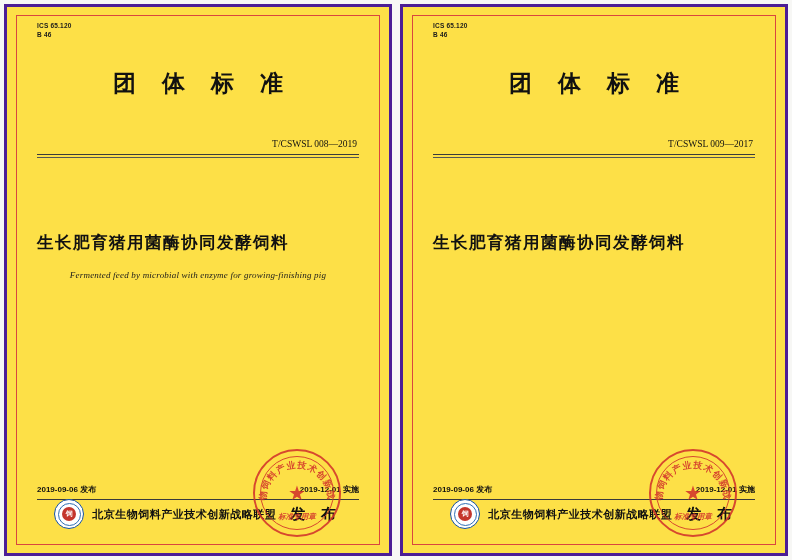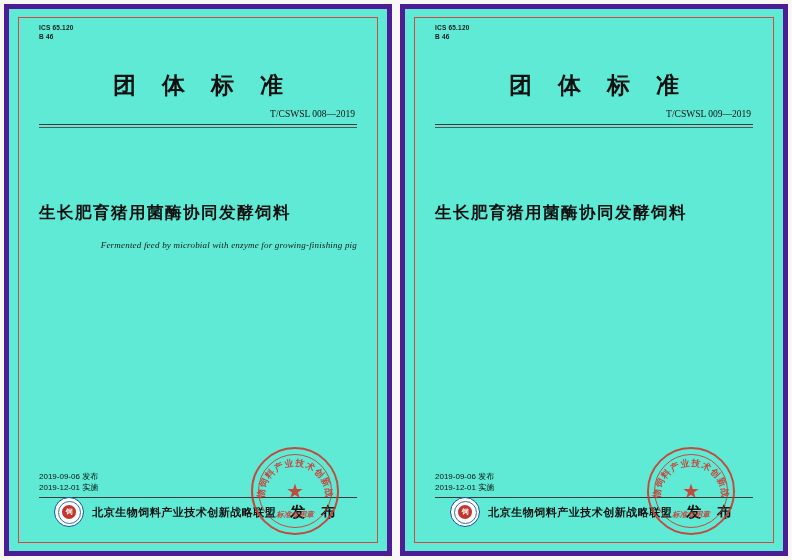--- a/index.html
+++ b/index.html
@@ -14,22 +14,22 @@
     width:792px;height:560px;
     display:flex;
     gap:8px;
     padding:4px 4px;
     box-sizing:border-box;
     background:#f7f7f5;
   }
   .cover{
     position:relative;
     flex:1 1 0;
-    background:#5eead4;
-    border:5px solid #4c1d95;
+    background:#fde047;
+    border:3px solid #4c1d95;
     box-sizing:border-box;
     overflow:hidden;
   }
   .frame{
     position:absolute;
     left:9px;right:9px;top:8px;bottom:8px;
     border:1.5px solid #d9463f;
     box-sizing:border-box;
   }
   .inner{
@@ -47,21 +47,21 @@
     margin-top:28px;
     text-align:center;
     font-family:"Liberation Serif", serif;
     font-weight:bold;
     font-size:23px;
     letter-spacing:26px;
     text-indent:26px;
     color:#111;
   }
   .stdno{
-    margin-top:8px;
+    margin-top:40px;
     text-align:right;
     font-size:9.5px;
     font-family:"Liberation Serif", serif;
     color:#111;
     padding-right:2px;
   }
   .rule{
     margin-top:5px;
     height:0;
     border-top:1.1px solid #3a3a3a;
@@ -73,37 +73,36 @@
   .cn-title{
     margin-top:74px;
     font-family:"Liberation Serif", serif;
     font-weight:bold;
     font-size:16.5px;
     letter-spacing:1.5px;
     color:#111;
   }
   .en-title{
     margin-top:16px;
-    text-align:right;
+    text-align:center;
     font-family:"Liberation Serif", serif;
     font-size:9px;
     font-style:italic;
     color:#1a1a1a;
     letter-spacing:0.2px;
   }
   .dates{
     position:absolute;
     left:0;right:0;bottom:44px;
     display:flex;
     justify-content:space-between;
     font-size:8px;
-    font-weight:normal;
+    font-weight:bold;
     color:#111;
     font-family:"Liberation Sans", sans-serif;
-    flex-direction:column;
   }
   .bottomrule{
     position:absolute;
     left:0;right:0;bottom:39px;
     border-top:1.1px solid #3a3a3a;
   }
   .issuer{
     position:absolute;
     left:0;right:0;bottom:10px;
     height:30px;
@@ -257,21 +256,21 @@
     <div class="frame"></div>
     <div class="inner">
 
       <div class="ics">
         <div>ICS 65.120</div>
         <div>B 46</div>
       </div>
 
       <div class="bigtitle">团体标准</div>
 
-      <div class="stdno">T/CSWSL 009—2019</div>
+      <div class="stdno">T/CSWSL 009—2017</div>
       <div class="rule"></div>
       <div class="rule thin"></div>
 
       <div class="cn-title">生长肥育猪用菌酶协同发酵饲料</div>
 
       <div class="dates">
         <span>2019-09-06 发布</span>
         <span>2019-12-01 实施</span>
       </div>
       <div class="bottomrule"></div>

